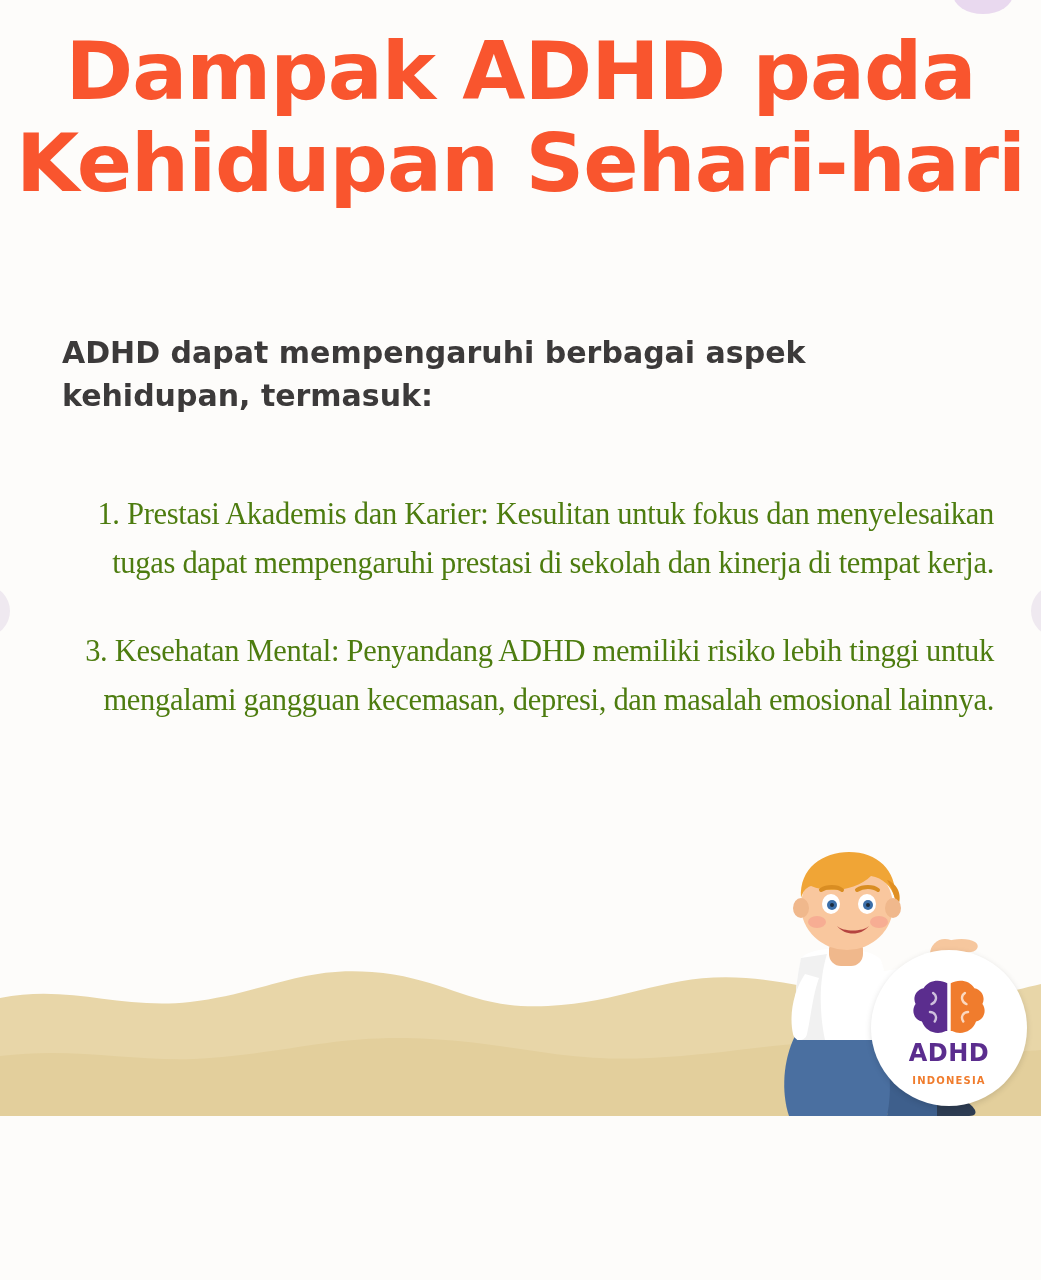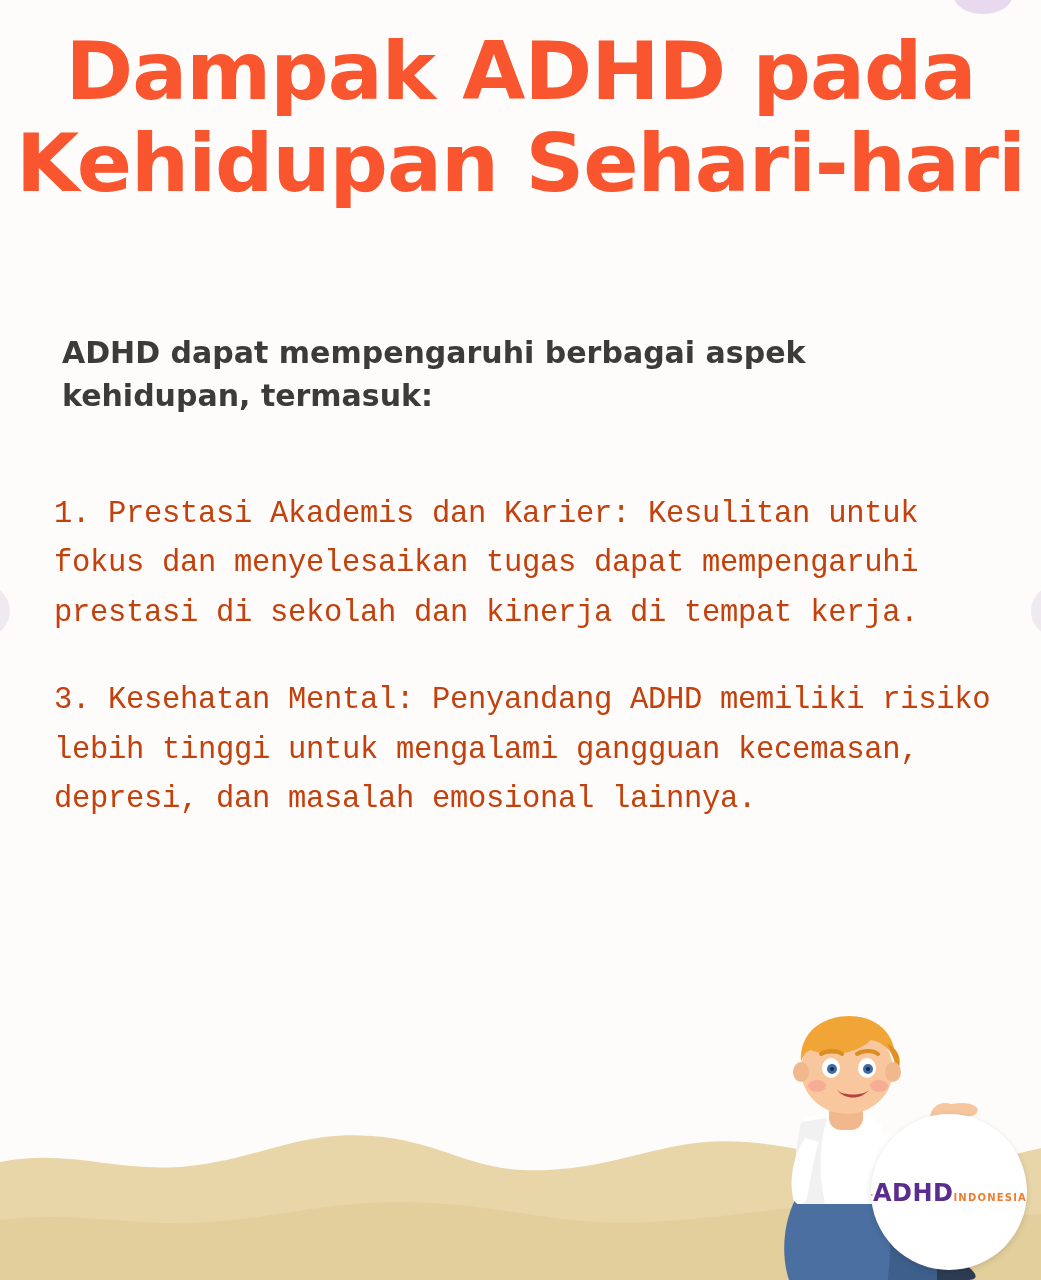--- a/index.html
+++ b/index.html
@@ -6,21 +6,21 @@
   html, body {
     width: 1041px;
     height: 1280px;
     overflow: hidden;
     background: #fdfcfa;
     font-family: "Liberation Sans", sans-serif;
   }
   #slide {
     position: relative;
     width: 1041px;
-    height: 1280px;
+    height: 1116px;
     background: #fdfcfa;
     overflow: hidden;
     padding-left: 32px;
   }
 
   
   .sand {
     position: absolute;
     left: 0;
     bottom: 0;
@@ -99,26 +99,27 @@
 
   
   .body-list {
     position: absolute;
     top: 490px;
     left: 54px;
     width: 940px;
     z-index: 2;
   }
   .body-item {
-    color: #c2410c;
+    color: #4d7c0f;
     font-size: 30.5px;
     line-height: 1.62;
-    font-family: Liberation Mono, monospace;
+    font-family: Liberation Serif, serif;
     margin-bottom: 38px;
     letter-spacing: -0.3px;
+    text-align: right;
   }
   .body-item:last-child { margin-bottom: 8px; }
 
   
   .character {
     position: absolute;
     right: 54px;
     bottom: 0;
     width: 250px;
     height: 270px;
@@ -130,20 +131,21 @@
     position: absolute;
     right: 14px;
     bottom: 10px;
     width: 156px;
     height: 156px;
     border-radius: 50%;
     background: #ffffff;
     box-shadow: 0 2px 6px rgba(0,0,0,0.13);
     z-index: 6;
     display: flex;
+    flex-direction: column;
     align-items: center;
     justify-content: center;
   }
   .logo-brain { width: 80px; height: 62px; margin-top: 6px; }
   .logo-name {
     font-family: "DejaVu Sans", sans-serif;
     font-weight: bold;
     font-size: 24px;
     color: #5b2d8e;
     letter-spacing: 0.5px;

